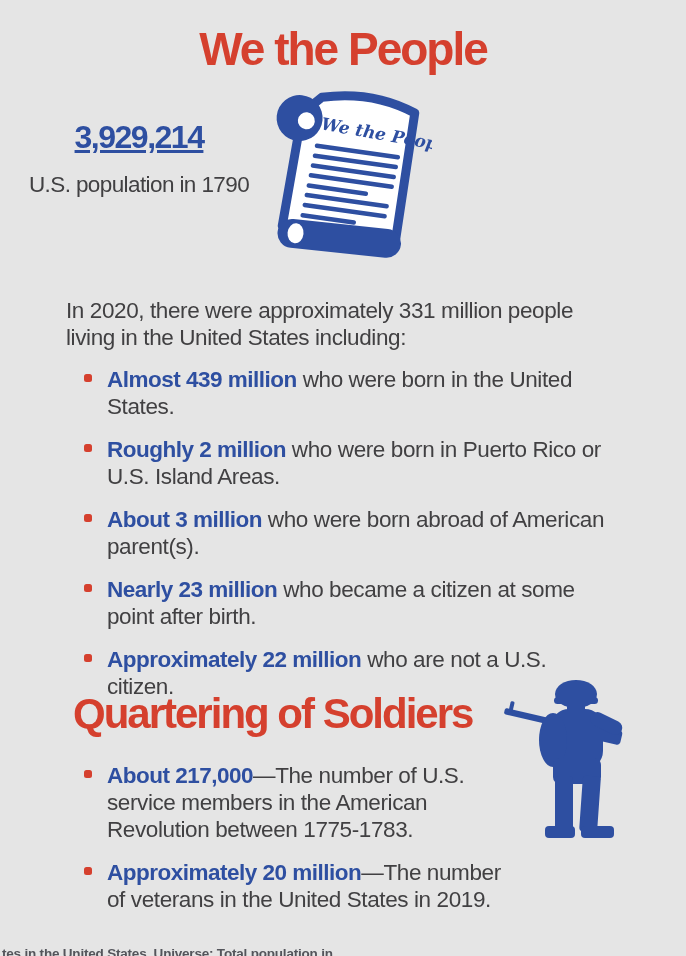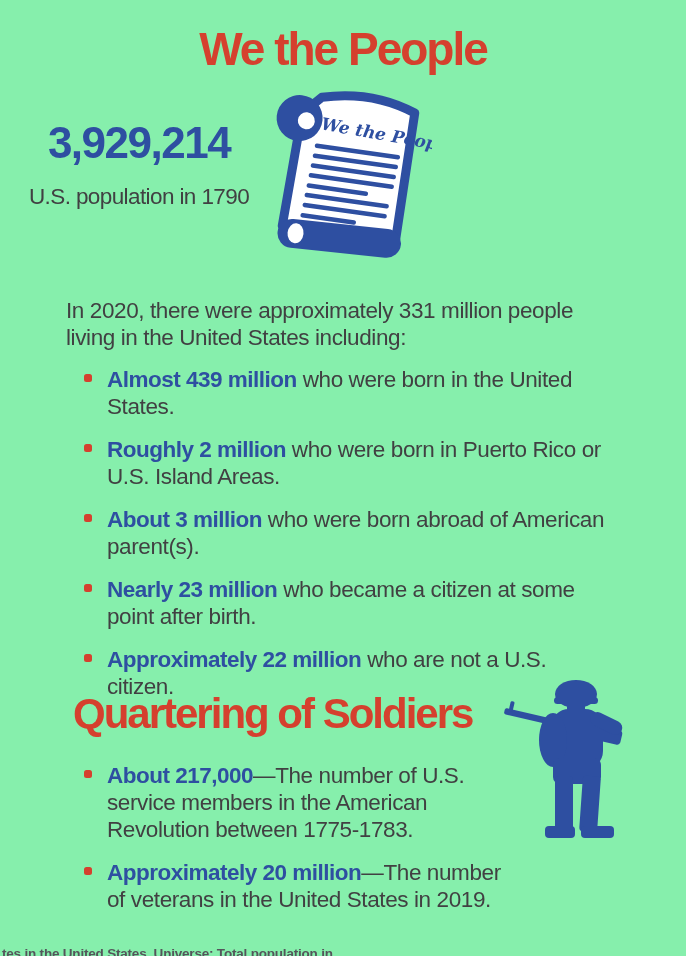--- a/index.html
+++ b/index.html
@@ -1,33 +1,33 @@
 <!DOCTYPE html>
 <html><head>
 <meta charset="utf-8">
 <style>
   * { margin:0; padding:0; box-sizing:border-box; }
   html,body { background:#ffffff; }
   .page {
     position:relative; width:686px; height:956px; margin:0 auto;
-    background:#86efac; overflow:hidden;
+    background:#e5e5e5; overflow:hidden;
     font-family:"Liberation Sans","DejaVu Sans",sans-serif;
     color:#414042;
   }
   .main-title {
     position:absolute; left:0; right:0; top:22px;
     text-align:center; font-size:46px; font-weight:bold;
     color:#D5402E; letter-spacing:-2px;
   }
   .stat { position:absolute; width:250px; text-align:center; }
   .stat-1790 { left:14px; top:121px; }
   .stat-2020 { left:420px; top:121px; }
   .stat-value {
-    font-size:44px; font-weight:bold; color:#2E4FA1;
-    letter-spacing:-1.5px; line-height:1;
+    font-size:32px; font-weight:bold; color:#2E4FA1;
+    letter-spacing:-1.5px; line-height:1;text-decoration:underline;
   }
   .stat-label { margin-top:19px; font-size:22.5px; letter-spacing:-0.6px; color:#414042; }
   .scroll-wrap { position:absolute; left:256px; top:86px; width:176px; height:176px; }
   .intro {
     position:absolute; left:66px; top:297px; width:556px;
     font-size:22.5px; line-height:1.2; letter-spacing:-0.4px;
   }
   ul.fact-list { position:absolute; list-style:none; }
   .list-pop { left:84px; top:366px; width:530px; }
   .list-sol { left:84px; top:762px; width:424px; }

